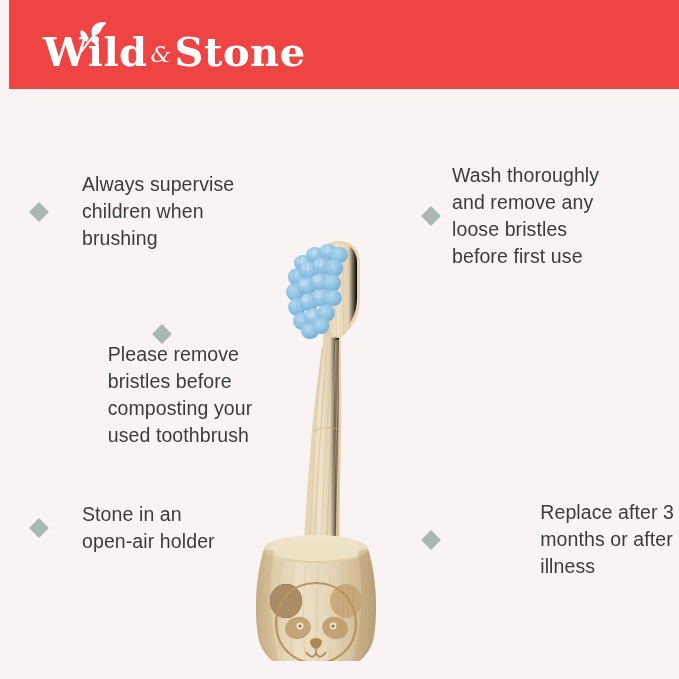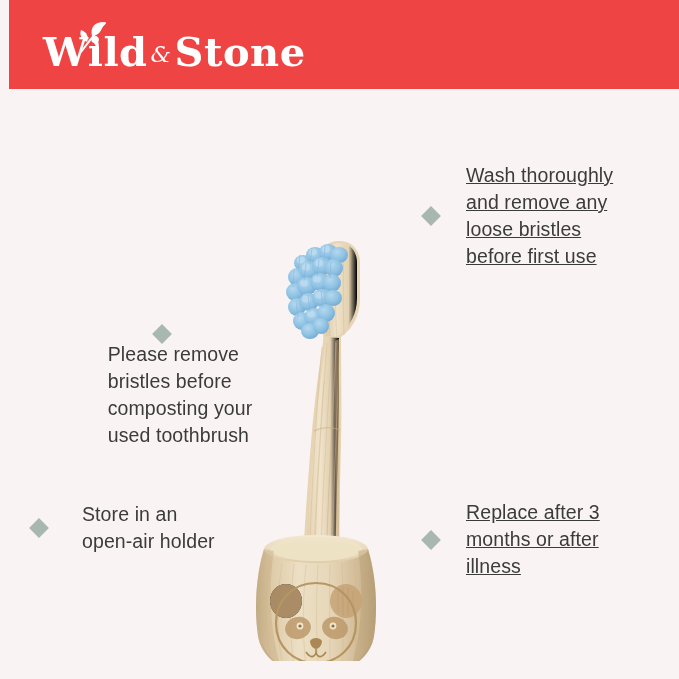--- a/index.html
+++ b/index.html
@@ -94,24 +94,24 @@
   #tip-l1 { left: 32px; top: 70px;  width: 260px; }
   #tip-l2 { left: 32px; top: 226px; width: 260px; flex-direction: column; }
   #tip-l3 { left: 32px; top: 400px; width: 260px; }
   #tip-l1 .tip-text { margin-left: 36px; }
   #tip-l2 .tip-text { margin-left: 36px; }
   #tip-l3 .tip-text { margin-left: 36px; }
 
   
   #tip-r1 { left: 424px; top: 61px;  width: 250px; }
   #tip-r2 { left: 424px; top: 256px; width: 250px; }
-  #tip-r3 { left: 424px; top: 398px; width: 250px; }
+  #tip-r3 { left: 424px; top: 398px; width: 250px; justify-content: space-between; }
   #tip-r1 .tip-text,
   #tip-r2 .tip-text,
-  #tip-r3 .tip-text { margin-left: 28px; text-decoration: underline; }
+  #tip-r3 .tip-text { margin-left: 14px; }
 
   
   .product {
     position: absolute;
     left: 240px;
     top: 30px;
     width: 200px;
     height: 530px;
   }
   .product svg { display: block; }
@@ -358,32 +358,38 @@
             <path d="M79 129 L77 146"></path>
           <path d="M91 131 L90 147"></path>
             <path d="M56 170 L58 186"></path>
           <path d="M68 164 L70 181"></path>
             <path d="M81 160 L83 177"></path>
         </g>
       </g>
     </svg>
   </div>
 
+  <div class="tip col-left" id="tip-l1">
+    <span class="diamond"></span>
+    <span class="tip-text">Always supervise
+children when
+brushing</span>
+  </div>
 
   <div class="tip col-left" id="tip-l2">
     <span class="diamond"></span>
     <span class="tip-text">Please remove
 bristles before
 composting your
 used toothbrush</span>
   </div>
 
   <div class="tip col-left" id="tip-l3">
     <span class="diamond"></span>
-    <span class="tip-text">Store in an
+    <span class="tip-text">Stone in an
 open-air holder</span>
   </div>
 
   <div class="tip col-right" id="tip-r1">
     <span class="diamond"></span>
     <span class="tip-text">Wash thoroughly
 and remove any
 loose bristles
 before first use</span>
   </div>

